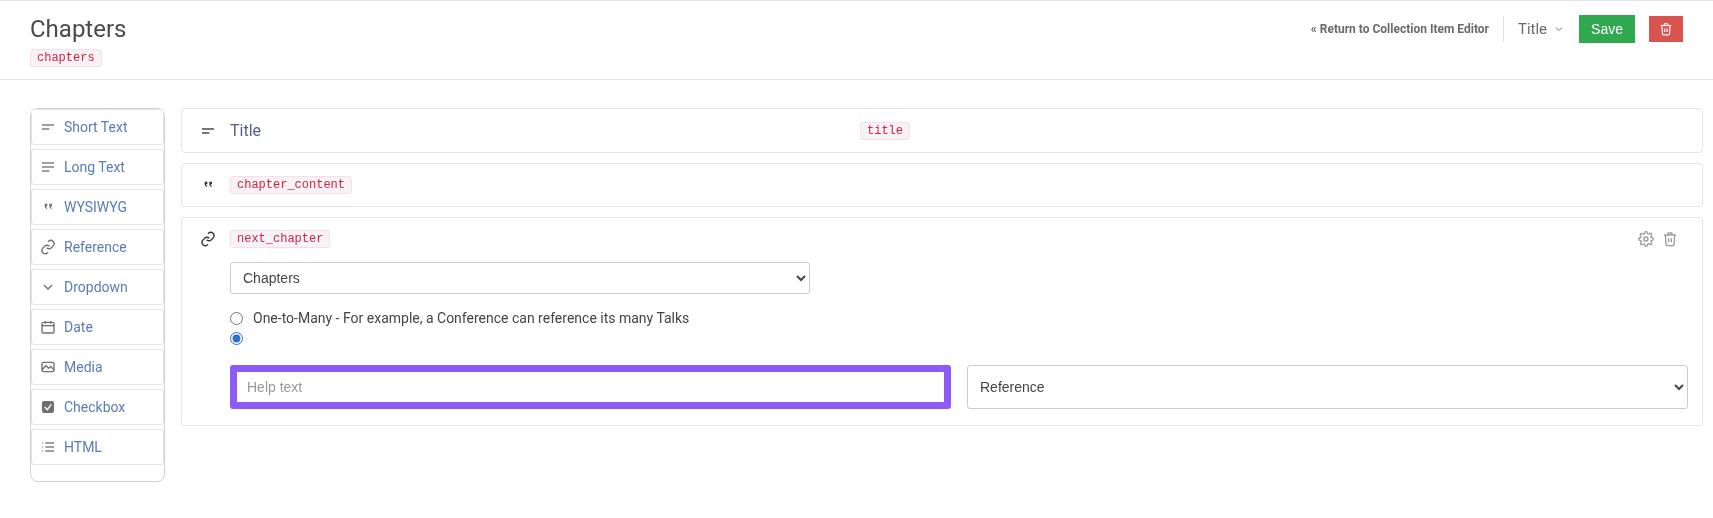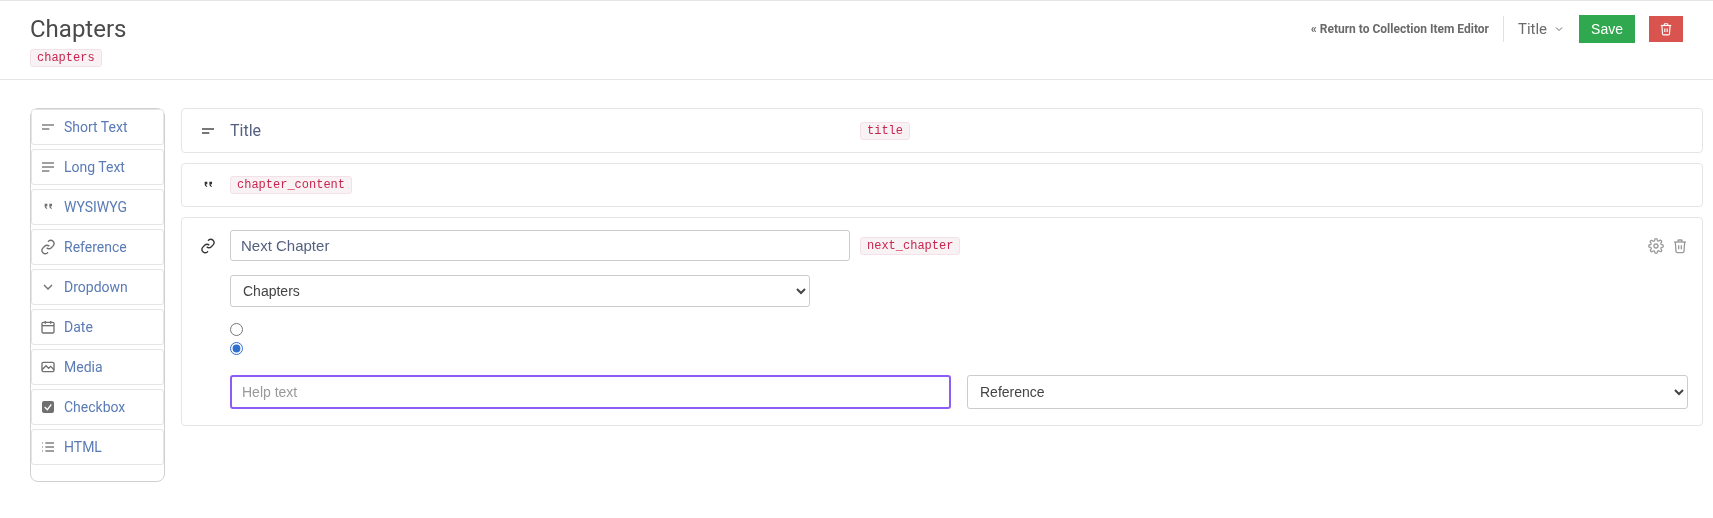--- a/index.html
+++ b/index.html
@@ -153,21 +153,21 @@
   .radios { display: flex; flex-direction: column; gap: 6px; margin-bottom: 20px; }
   .radio-line { display: flex; align-items: center; gap: 10px; font-size: 14px; color: #444; }
   .radio-line input { accent-color: #2f6fd0; }
   .two-col {
     display: grid;
     grid-template-columns: 1fr 1fr;
     gap: 16px;
   }
   .text-input {
     width: 100%;
-    border: 2px solid #8b5cf6;
+    border: 7px solid #8b5cf6;
     border-radius: 3px;
     padding: 7px 10px;
     font-size: 14px;
     color: #444;
   }
   .text-input::placeholder { color: #999; }
 </style>
 </head>
 <body>
 
@@ -324,21 +324,20 @@
     </div>
 
     <div class="field-row">
       <div class="field-head-row">
         <span class="icon">
           <svg width="16" height="16" viewBox="0 0 24 24" fill="none" stroke="currentColor" stroke-width="2">
               <path d="M10 13a5 5 0 0 0 7 0l3-3a5 5 0 0 0-7-7l-1 1"></path>
               <path d="M14 11a5 5 0 0 0-7 0l-3 3a5 5 0 0 0 7 7l1-1"></path>
             </svg>
         </span>
-        <input class="name-input" type="text" value="Next Chapter" style="">
         <span class="field-slug">next_chapter</span>
         <span></span>
         <div class="field-tools">
           <span class="icon">
             <svg width="16" height="16" viewBox="0 0 24 24" fill="none" stroke="currentColor" stroke-width="2">
                 <circle cx="12" cy="12" r="3"></circle>
                 <path d="M19.4 15a1.7 1.7 0 0 0 .3 1.8l.1.1a2 2 0 1 1-2.8 2.8l-.1-.1a1.7 1.7 0 0 0-1.8-.3 1.7 1.7 0 0 0-1 1.5V21a2 2 0 1 1-4 0v-.1a1.7 1.7 0 0 0-1-1.5 1.7 1.7 0 0 0-1.8.3l-.1.1a2 2 0 1 1-2.8-2.8l.1-.1a1.7 1.7 0 0 0 .3-1.8 1.7 1.7 0 0 0-1.5-1H3a2 2 0 1 1 0-4h.1a1.7 1.7 0 0 0 1.5-1 1.7 1.7 0 0 0-.3-1.8l-.1-.1a2 2 0 1 1 2.8-2.8l.1.1a1.7 1.7 0 0 0 1.8.3H9a1.7 1.7 0 0 0 1-1.5V3a2 2 0 1 1 4 0v.1a1.7 1.7 0 0 0 1 1.5 1.7 1.7 0 0 0 1.8-.3l.1-.1a2 2 0 1 1 2.8 2.8l-.1.1a1.7 1.7 0 0 0-.3 1.8V9a1.7 1.7 0 0 0 1.5 1H21a2 2 0 1 1 0 4h-.1a1.7 1.7 0 0 0-1.5 1z"></path>
               </svg>
           </span>
           <span class="icon">
@@ -356,20 +355,21 @@
       <div class="field-body">
         <div class="select-wrap-narrow">
           <select class="select-box">
             <option>Chapters</option>
           </select>
         </div>
 
         <div class="radios">
           <label class="radio-line">
             <input type="radio" name="reftype" style="">
+            <span>One-to-Many - For example, a Conference can reference its many Talks</span>
           </label>
           <label class="radio-line">
             <input type="radio" name="reftype" checked="" style="">
           </label>
         </div>
 
         <div class="two-col">
           <input class="text-input" type="text" placeholder="Help text" style="">
           <select class="select-box">
             <option>Reference</option>

